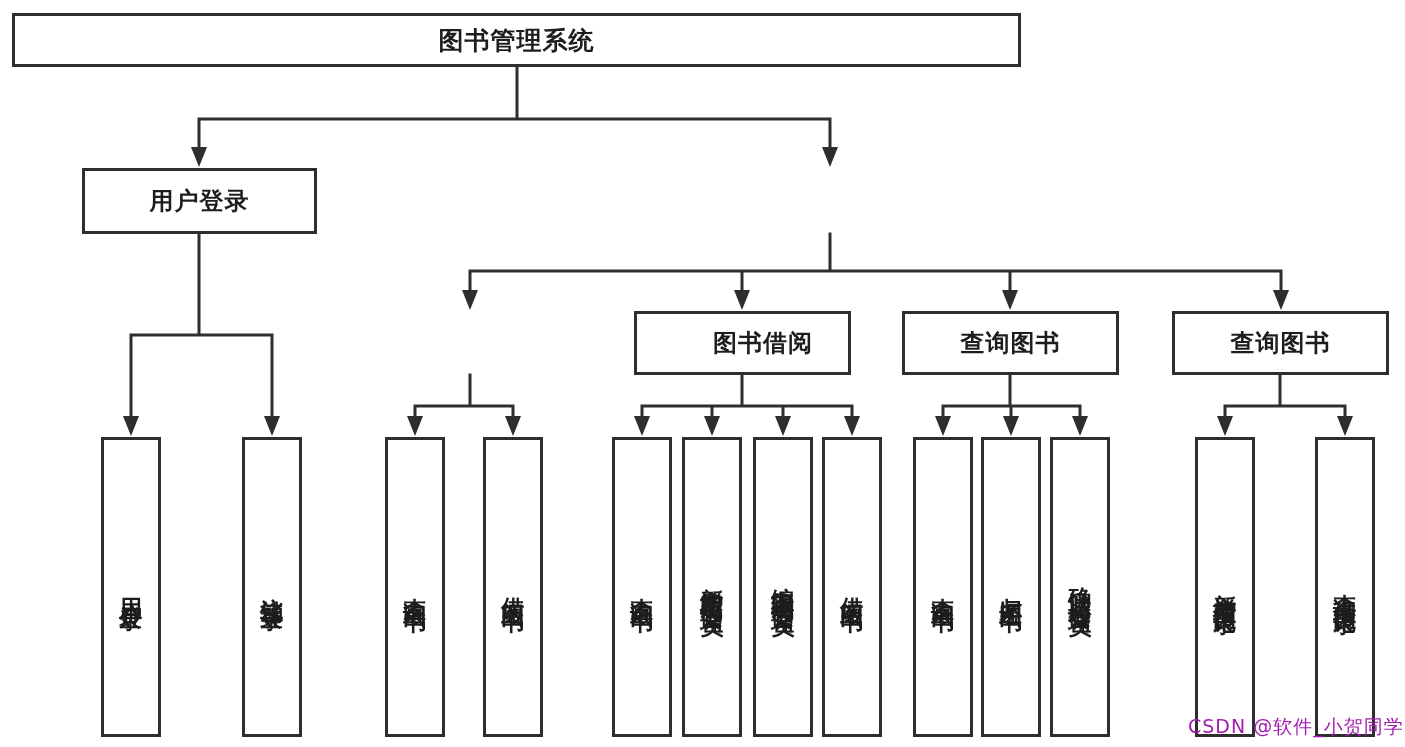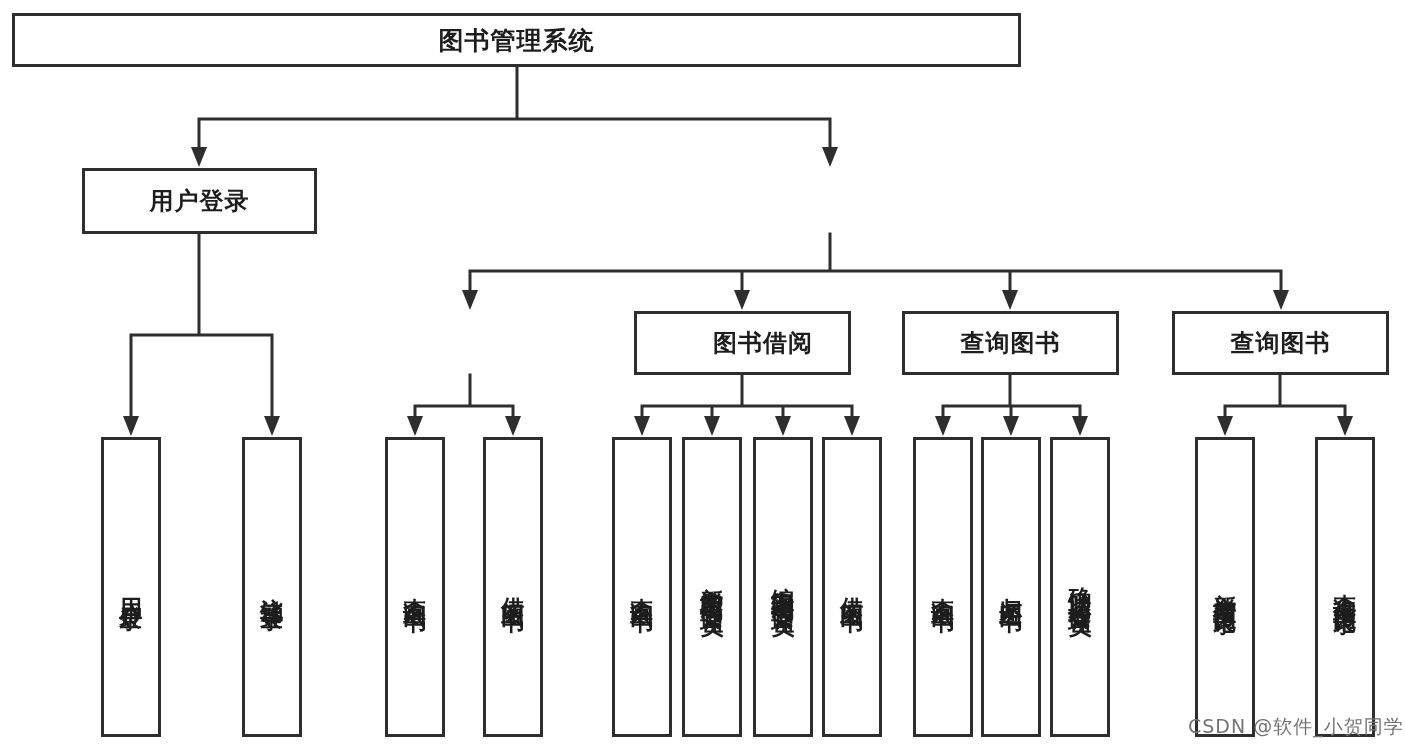--- a/index.html
+++ b/index.html
@@ -30,21 +30,21 @@
   .box.l3{top:311px;width:217px;height:64px;}
   .box.leaf{top:437px;width:60px;height:300px;font-size:23px;letter-spacing:0;}
   .leaf span{
     writing-mode:vertical-lr;
     text-orientation:mixed;
     line-height:1.15;
     letter-spacing:4px;
   }
   #watermark{
     position:absolute;left:1188px;top:714px;
-    font-size:19px;color:#737373;
+    font-size:19px;color:#a21caf;
     letter-spacing:1px;
     z-index:3;white-space:nowrap;
   }
 </style>
 </head>
 <body>
 
 <div id="canvas">
 
   <svg id="connectors" width="1405" height="747" viewBox="0 0 1405 747">

